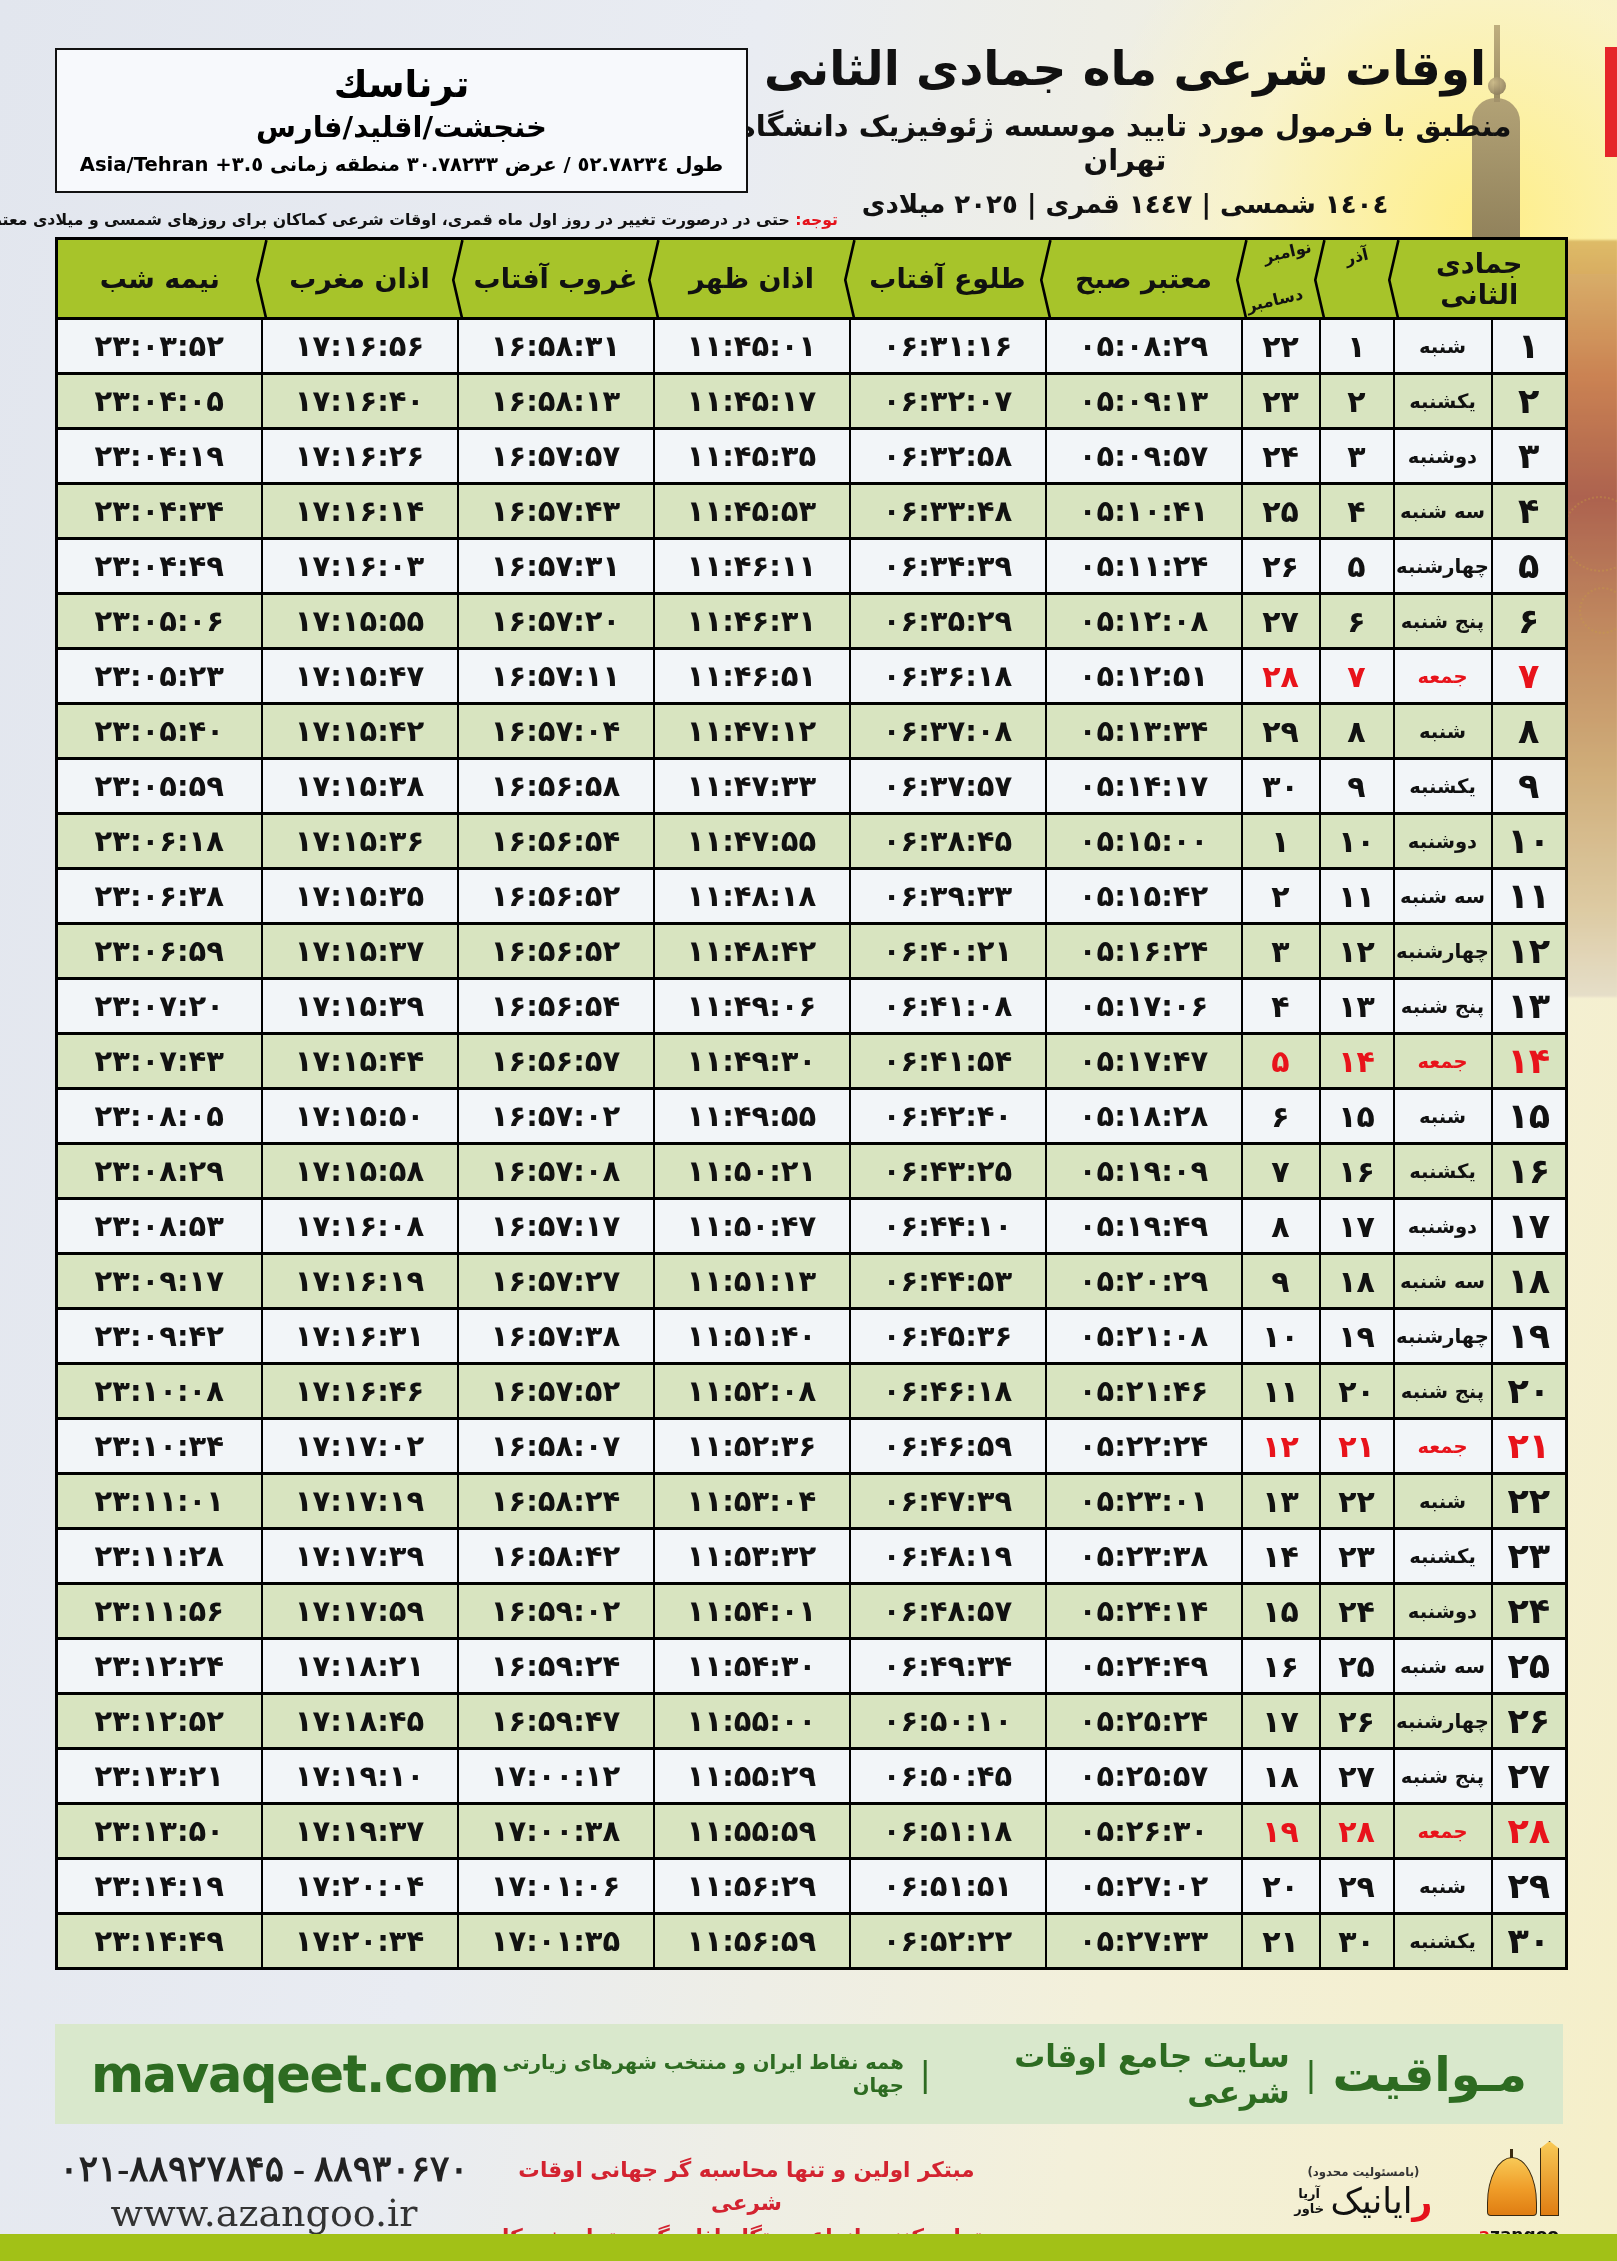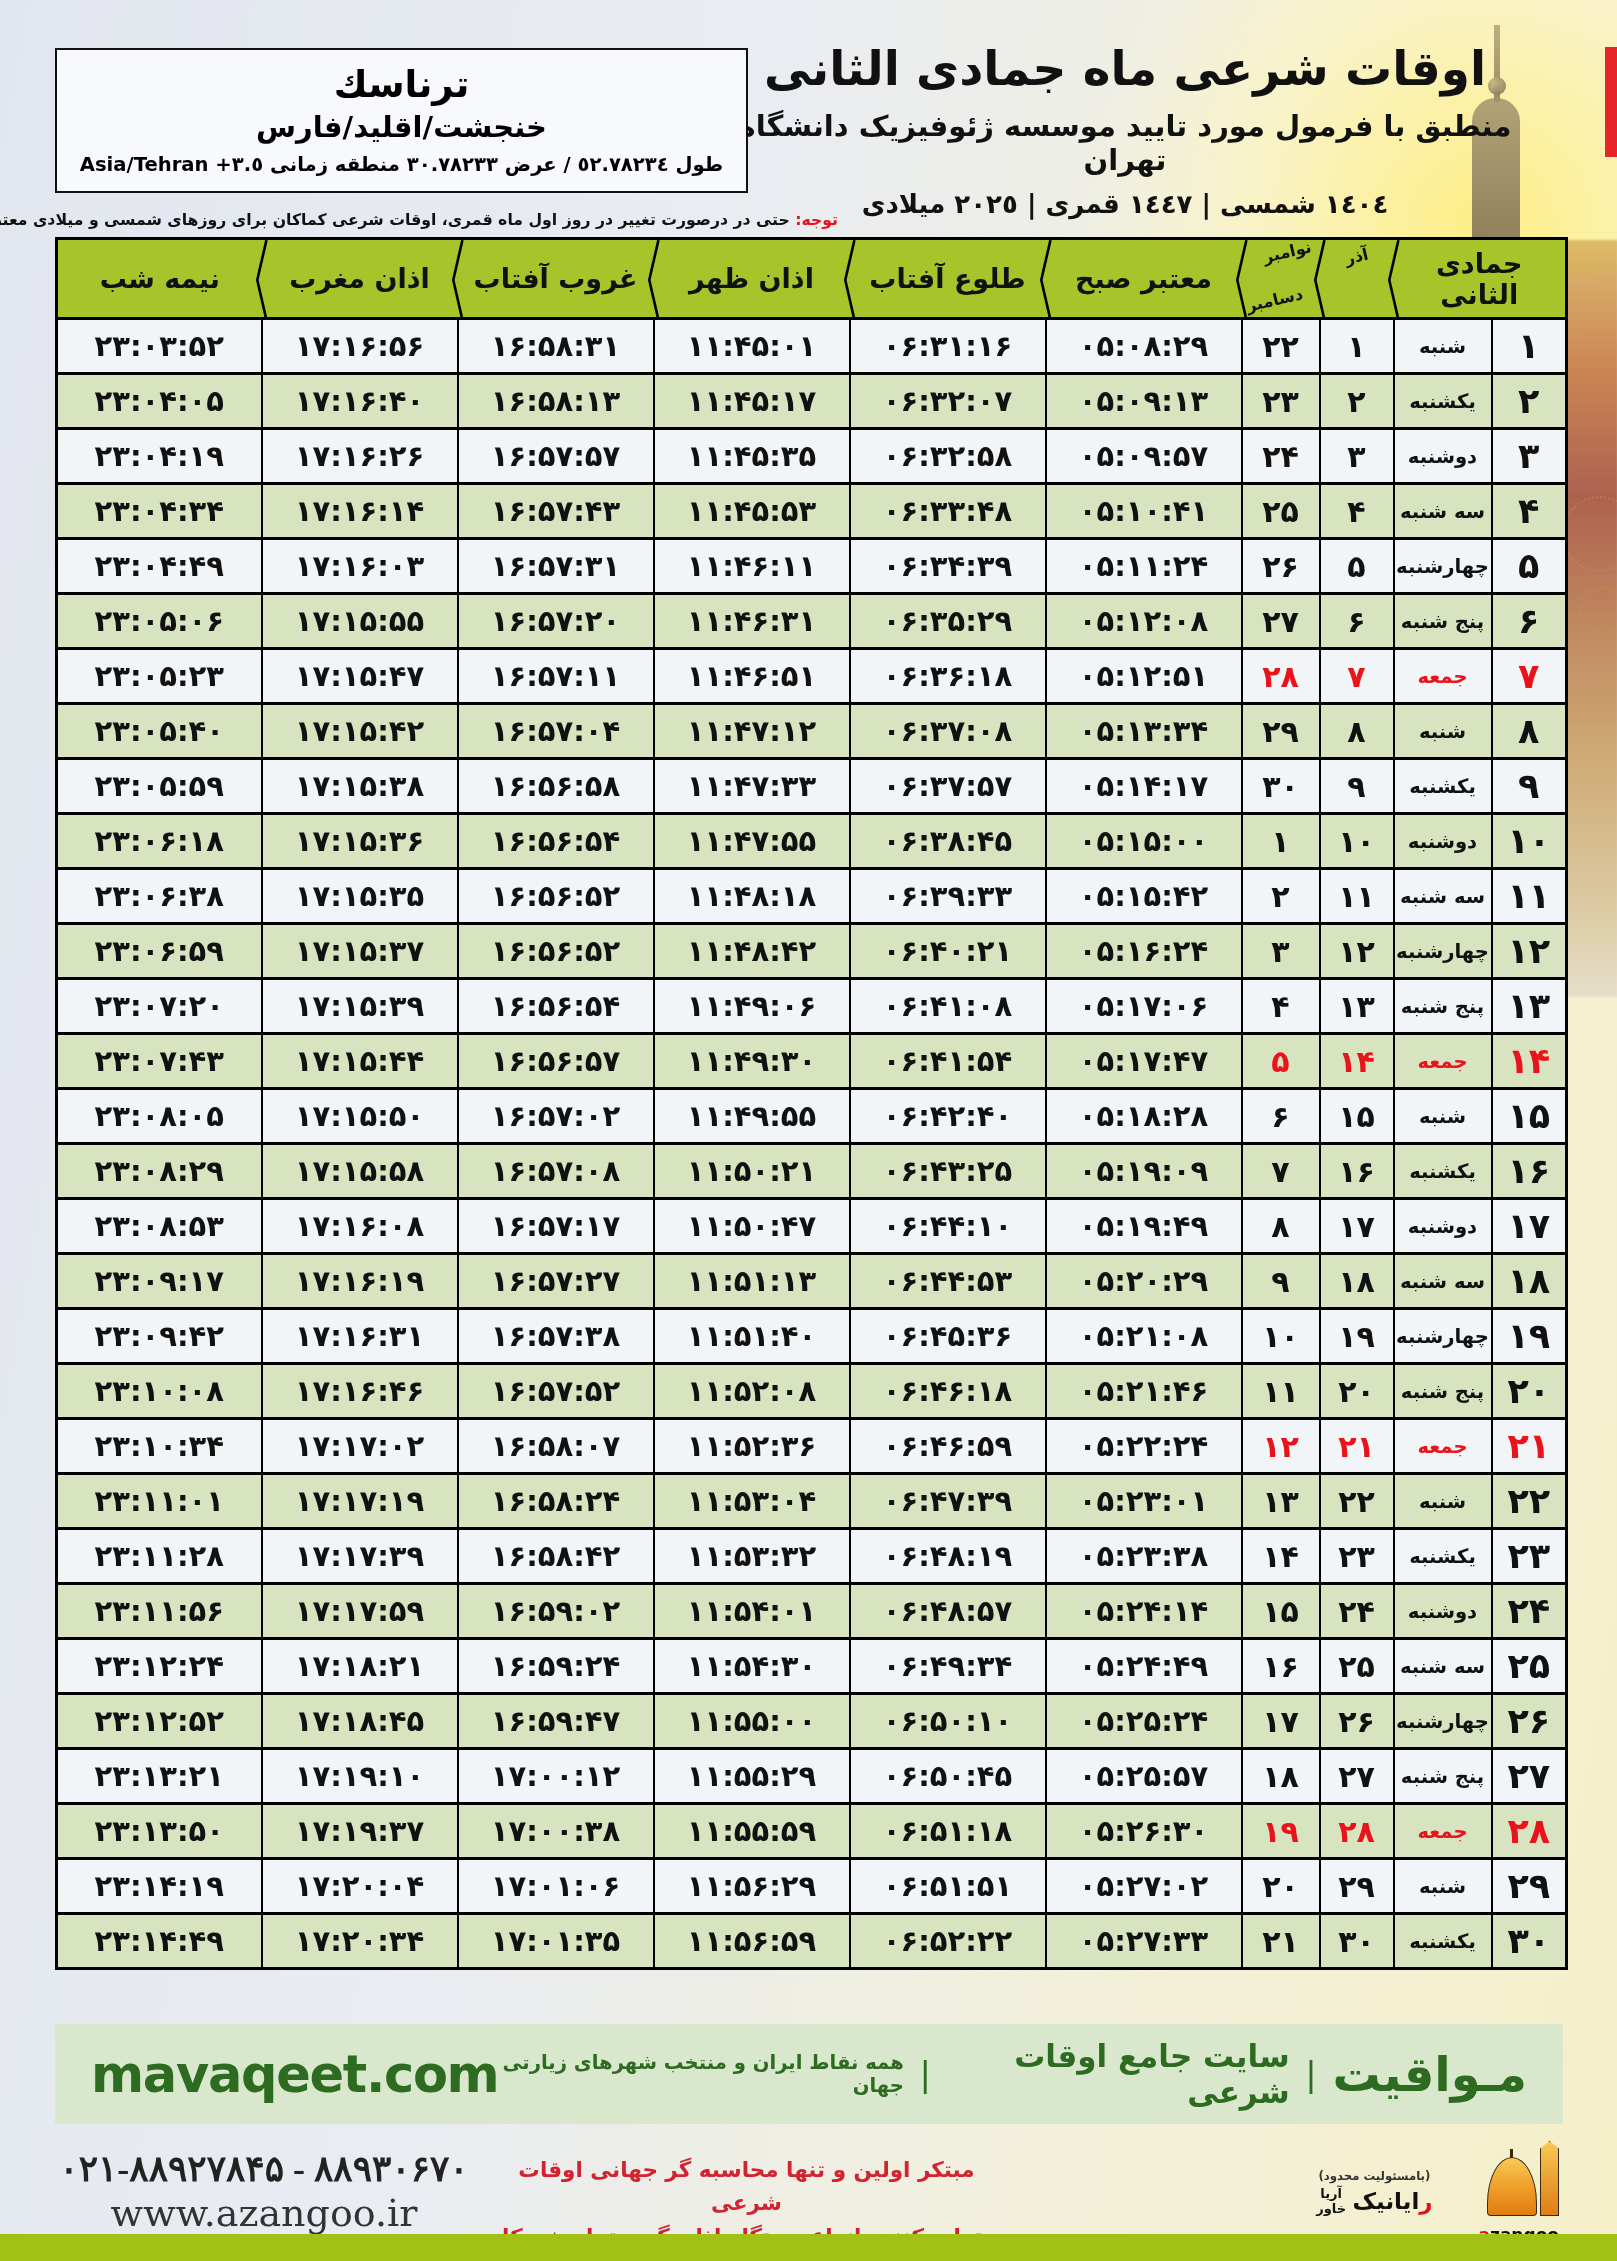--- a/index.html
+++ b/index.html
@@ -89,21 +89,21 @@
     background:linear-gradient(180deg,#f8c956,#df7d12); border:1.3px solid #3a2a10;
     clip-path:polygon(50% 0,100% 10%,100% 100%,0 100%,0 10%); }
   .az-caption { font-size:17px; font-weight:bold; color:#111; text-align:center; margin-top:7px; direction:ltr; }
   .az-caption b { color:#e5121b; }
   .az-texts { text-align:center; padding-top:17px; }
   .az-line1 { font-size:26px; font-weight:bold; color:#111; }
   .az-line2 { font-size:13.7px; font-weight:bold; color:#111; margin-top:5.2px; }
   .raylogo { text-align:center; direction:rtl; }
   .ray-sub { font-size:11.7px; font-weight:bold; color:#333; }
   .ray-row { display:flex; direction:rtl; align-items:center; justify-content:center; gap:6.5px; margin-top:2.6px; }
-  .ray-name { font-size:23px; font-weight:bold; color:#111; }
+  .ray-name { font-size:35px; font-weight:normal; color:#111; }
   .ray-name b { color:#e5121b; }
   .ray-col { display:flex; flex-direction:column; font-size:13px; font-weight:bold; color:#111; line-height:1.2; }
   .bottom-bar { position:absolute; top:2234px; left:0; width:1618px; height:27px; background:#a2c117; }
 </style>
 </head>
 <body>
 
 <div class="sky"></div>
 <div class="minaret-spire"></div>
 <div class="minaret-ball"></div>

